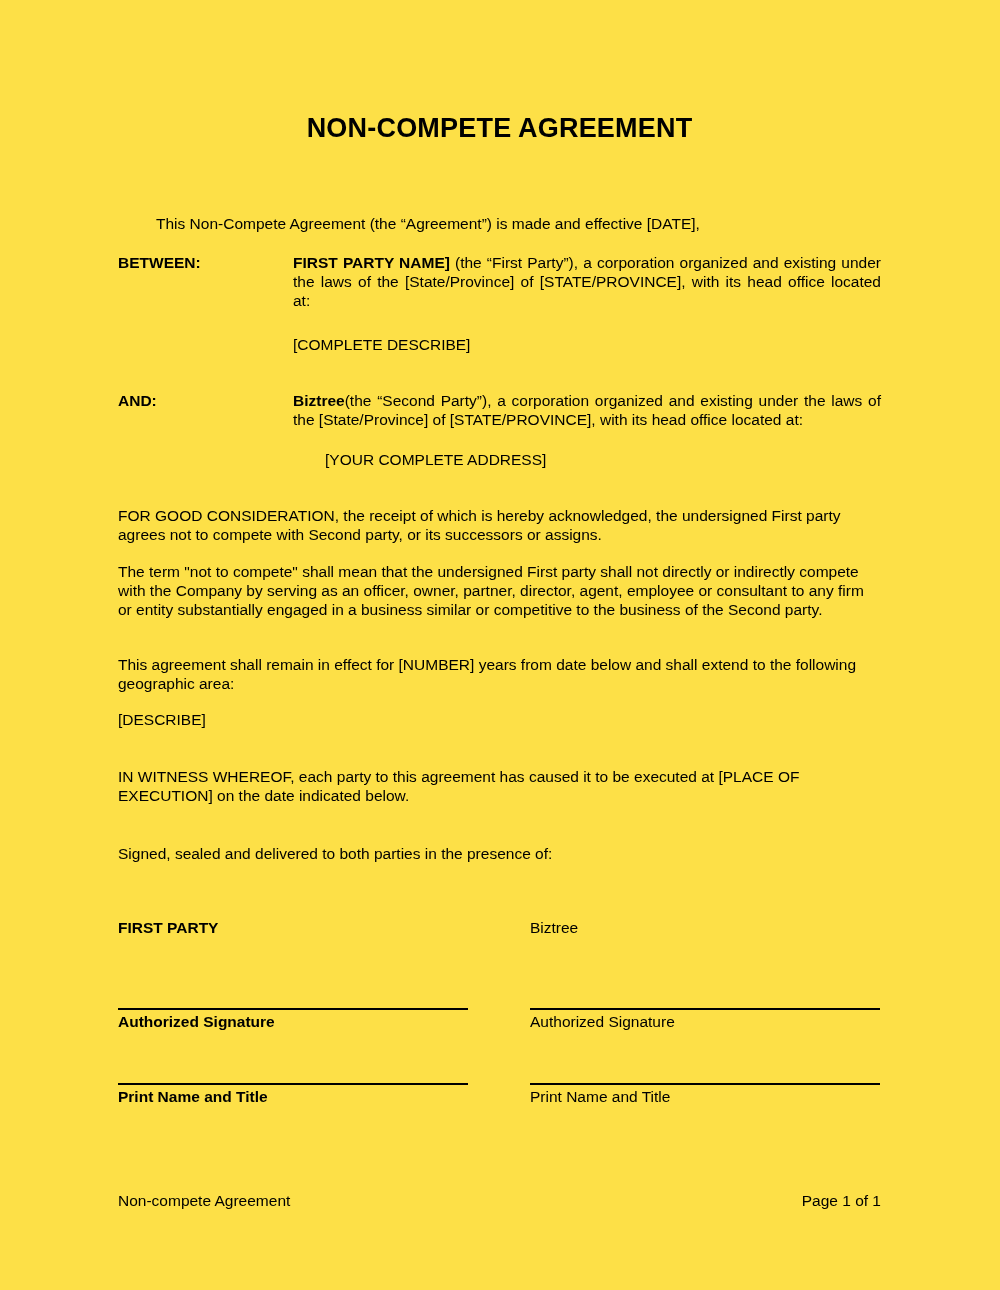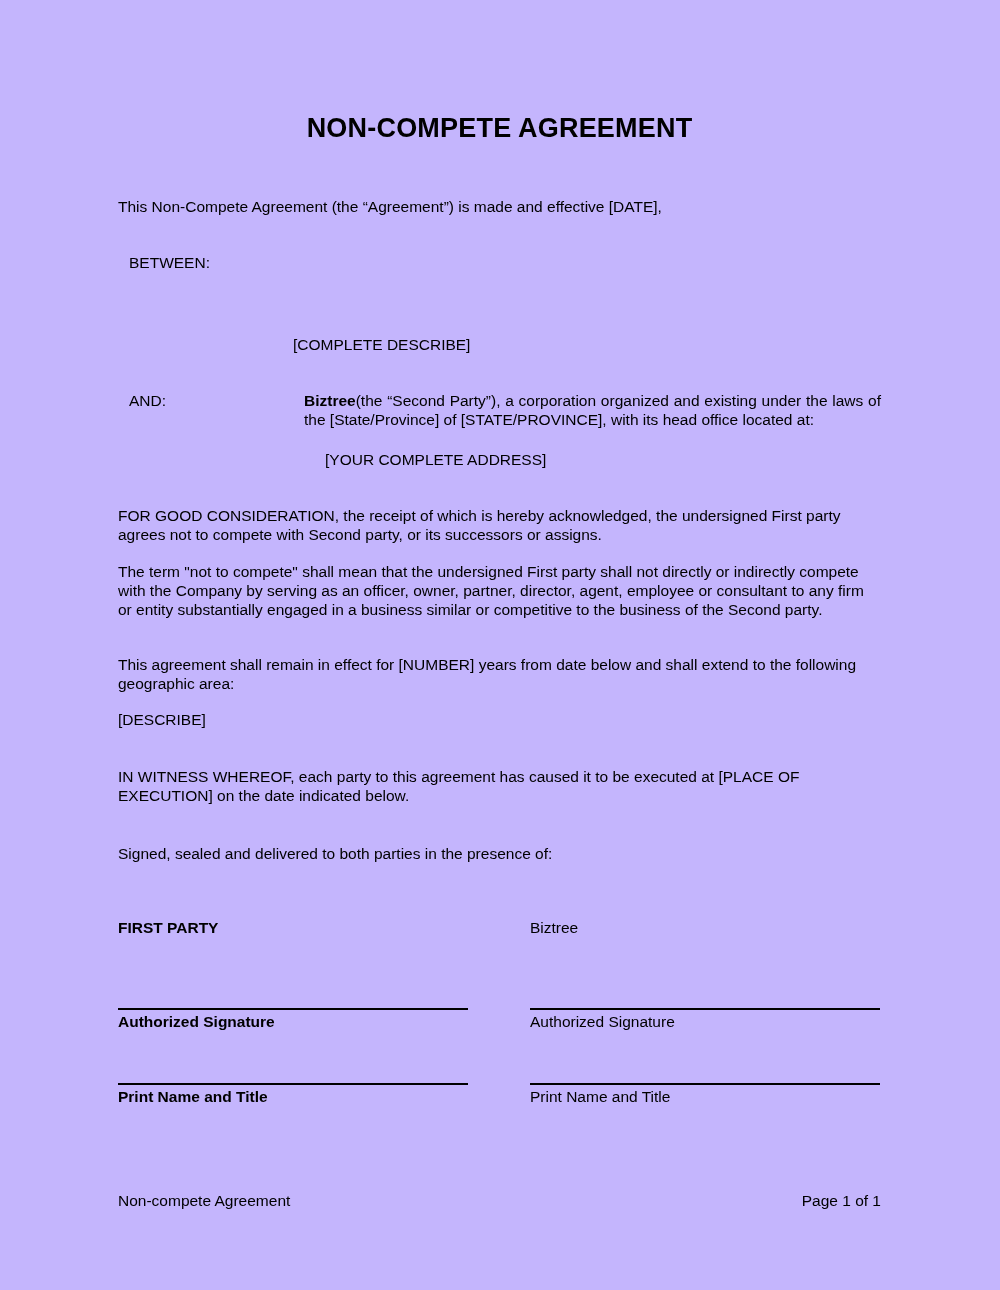--- a/index.html
+++ b/index.html
@@ -1,66 +1,66 @@
 <!DOCTYPE html>
 <html><head>
 <meta charset="utf-8">
 <style>
   html, body { margin: 0; padding: 0; background: #ffffff; }
   .page {
     position: relative;
     width: 1000px;
     height: 1290px;
-    background: #c4b5fd;
+    background: #fde047;
     color: #000000;
     font-family: "Liberation Sans", "DejaVu Sans", sans-serif;
     font-size: 15.5px;
     line-height: 19px;
     overflow: hidden;
   }
   .abs { position: absolute; }
   .content { left: 118px; width: 763px; }
   .doc-title {
     top: 112px;
     text-align: center;
     font-size: 27px;
     line-height: 33px;
     font-weight: bold;
     letter-spacing: 0.2px;
   }
   .clause { display: flex; }
   .clause .label {
     width: 175px;
     flex: 0 0 175px;
-    font-weight: normal;
-    margin-left: 11px;
+    font-weight: bold;
   }
   .clause .body {
     flex: 1 1 auto;
     text-align: justify;
   }
   .indented { left: 293px; width: 588px; }
   .bold { font-weight: bold; }
   .sig-row { left: 118px; width: 763px; height: 20px; }
   .sig-cell-left  { position: absolute; left: 0;    width: 350px; font-weight: bold; }
   .sig-cell-right { position: absolute; left: 412px; width: 350px; }
   .sig-line { border-top: 2px solid #000000; height: 0; }
   .footer { display: flex; justify-content: space-between; }
 </style>
 </head>
 <body>
 
 <div class="page">
 
   <div class="abs content doc-title">NON-COMPETE AGREEMENT</div>
 
-  <div class="abs content" style="top:197px;">This Non-Compete Agreement (the “Agreement”) is made and effective [DATE],</div>
+  <div class="abs content" style="top:214px;margin-left:38px;">This Non-Compete Agreement (the “Agreement”) is made and effective [DATE],</div>
 
   <div class="abs content clause" style="top:253px;">
     <div class="label">BETWEEN:</div>
+    <div class="body"><span class="bold">FIRST PARTY NAME]</span><span> (the “First Party”), a corporation organized and existing under the laws of the [State/Province] of [STATE/PROVINCE], with its head office located at:</span></div>
   </div>
 
   <div class="abs indented" style="top:335px;">[COMPLETE DESCRIBE]</div>
 
   <div class="abs content clause" style="top:391px;">
     <div class="label">AND:</div>
     <div class="body"><span class="bold">Biztree</span><span>(the “Second Party”), a corporation organized and existing under the laws of the [State/Province] of [STATE/PROVINCE], with its head office located at:</span></div>
   </div>
 
   <div class="abs indented" style="top:450px;margin-left:32px;">[YOUR COMPLETE ADDRESS]</div>

